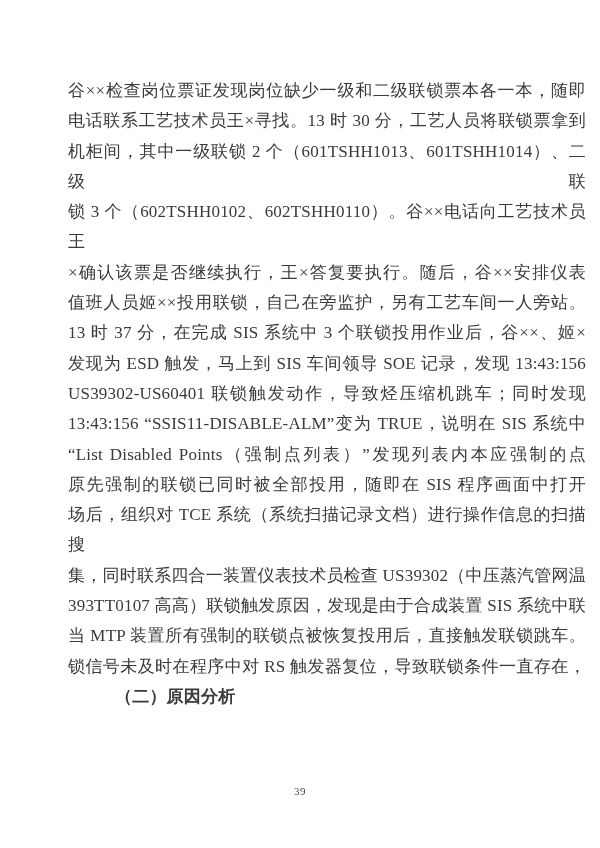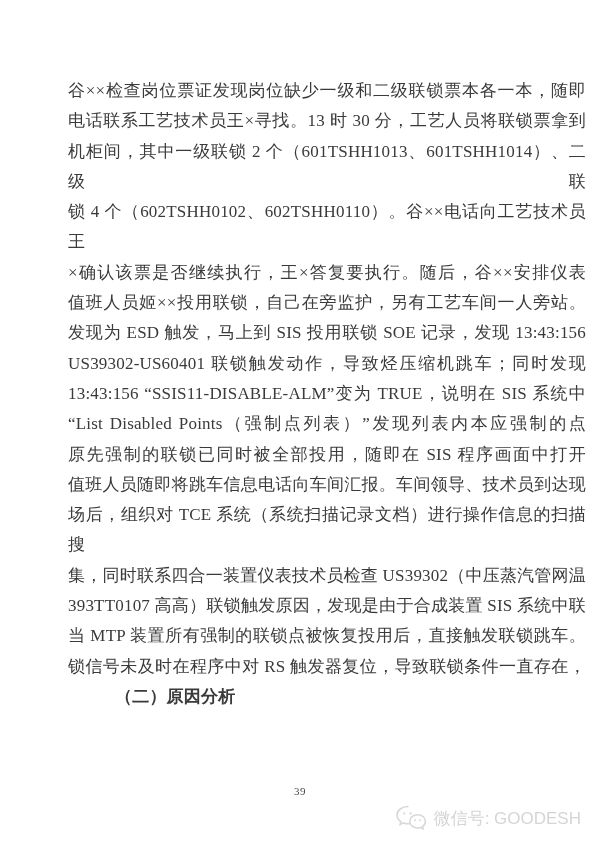--- a/index.html
+++ b/index.html
@@ -63,47 +63,34 @@
 </style>
 </head>
 <body>
 
 <div class="page">
 
   <div class="body-text">
     <div class="line">谷××检查岗位票证发现岗位缺少一级和二级联锁票本各一本，随即</div>
     <div class="line">电话联系工艺技术员王×寻找。13 时 30 分，工艺人员将联锁票拿到</div>
     <div class="line">机柜间，其中一级联锁 2 个（601TSHH1013、601TSHH1014）、二级联</div>
-    <div class="line">锁 4 个（602TSHH0102、602TSHH0110）。谷××电话向工艺技术员王</div>
+    <div class="line">锁 3 个（602TSHH0102、602TSHH0110）。谷××电话向工艺技术员王</div>
     <div class="line">×确认该票是否继续执行，王×答复要执行。随后，谷××安排仪表</div>
     <div class="line">值班人员姬××投用联锁，自己在旁监护，另有工艺车间一人旁站。</div>
-    <div class="line">发现为 ESD 触发，马上到 SIS 投用联锁 SOE 记录，发现 13:43:156</div>
+    <div class="line">13 时 37 分，在完成 SIS 系统中 3 个联锁投用作业后，谷××、姬×</div>
+    <div class="line">发现为 ESD 触发，马上到 SIS 车间领导 SOE 记录，发现 13:43:156</div>
     <div class="line">US39302-US60401 联锁触发动作，导致烃压缩机跳车；同时发现</div>
     <div class="line">13:43:156 “SSIS11-DISABLE-ALM”变为 TRUE，说明在 SIS 系统中</div>
     <div class="line">“List Disabled Points（强制点列表）”发现列表内本应强制的点</div>
     <div class="line">原先强制的联锁已同时被全部投用，随即在 SIS 程序画面中打开</div>
-    <div class="line">值班人员随即将跳车信息电话向车间汇报。车间领导、技术员到达现</div>
     <div class="line">场后，组织对 TCE 系统（系统扫描记录文档）进行操作信息的扫描搜</div>
     <div class="line">集，同时联系四合一装置仪表技术员检查 US39302（中压蒸汽管网温</div>
     <div class="line">393TT0107 高高）联锁触发原因，发现是由于合成装置 SIS 系统中联</div>
     <div class="line">当 MTP 装置所有强制的联锁点被恢复投用后，直接触发联锁跳车。</div>
     <div class="line">锁信号未及时在程序中对 RS 触发器复位，导致联锁条件一直存在，</div>
     <div class="heading">（二）原因分析</div>
 
   </div>
 
   <div class="page-number">39</div>
 
-  <div class="watermark">
-    <span>
-      <svg width="34" height="28" viewBox="0 0 34 28" fill="none" xmlns="http://www.w3.org/2000/svg">
-        <path d="M13 2.5 C6.9 2.5 2 6.3 2 11.1 C2 13.8 3.5 16.2 5.9 17.7 L5.1 20.6 L8.5 18.9 C9.9 19.4 11.4 19.7 13 19.7 C13.4 19.7 13.8 19.7 14.2 19.6" stroke="#d8d8d8" stroke-width="1.6" stroke-linecap="round"></path>
-        <circle cx="9.3" cy="9.4" r="1.1" fill="#d8d8d8"></circle>
-        <circle cx="15.6" cy="9.4" r="1.1" fill="#d8d8d8"></circle>
-        <path d="M14.8 17.4 C14.8 13.7 18.3 10.8 22.6 10.8 C26.9 10.8 30.4 13.7 30.4 17.4 C30.4 19.5 29.3 21.3 27.5 22.5 L28.1 24.8 L25.4 23.5 C24.5 23.8 23.6 24 22.6 24 C18.3 24 14.8 21 14.8 17.4 Z" stroke="#d8d8d8" stroke-width="1.6" stroke-linecap="round"></path>
-        <circle cx="20.1" cy="16.2" r="0.95" fill="#d8d8d8"></circle>
-        <circle cx="25.1" cy="16.2" r="0.95" fill="#d8d8d8"></circle>
-      </svg>
-    </span>
-    <span>微信号: GOODESH</span>
-  </div>
 
 </div>
 
 </body></html>

